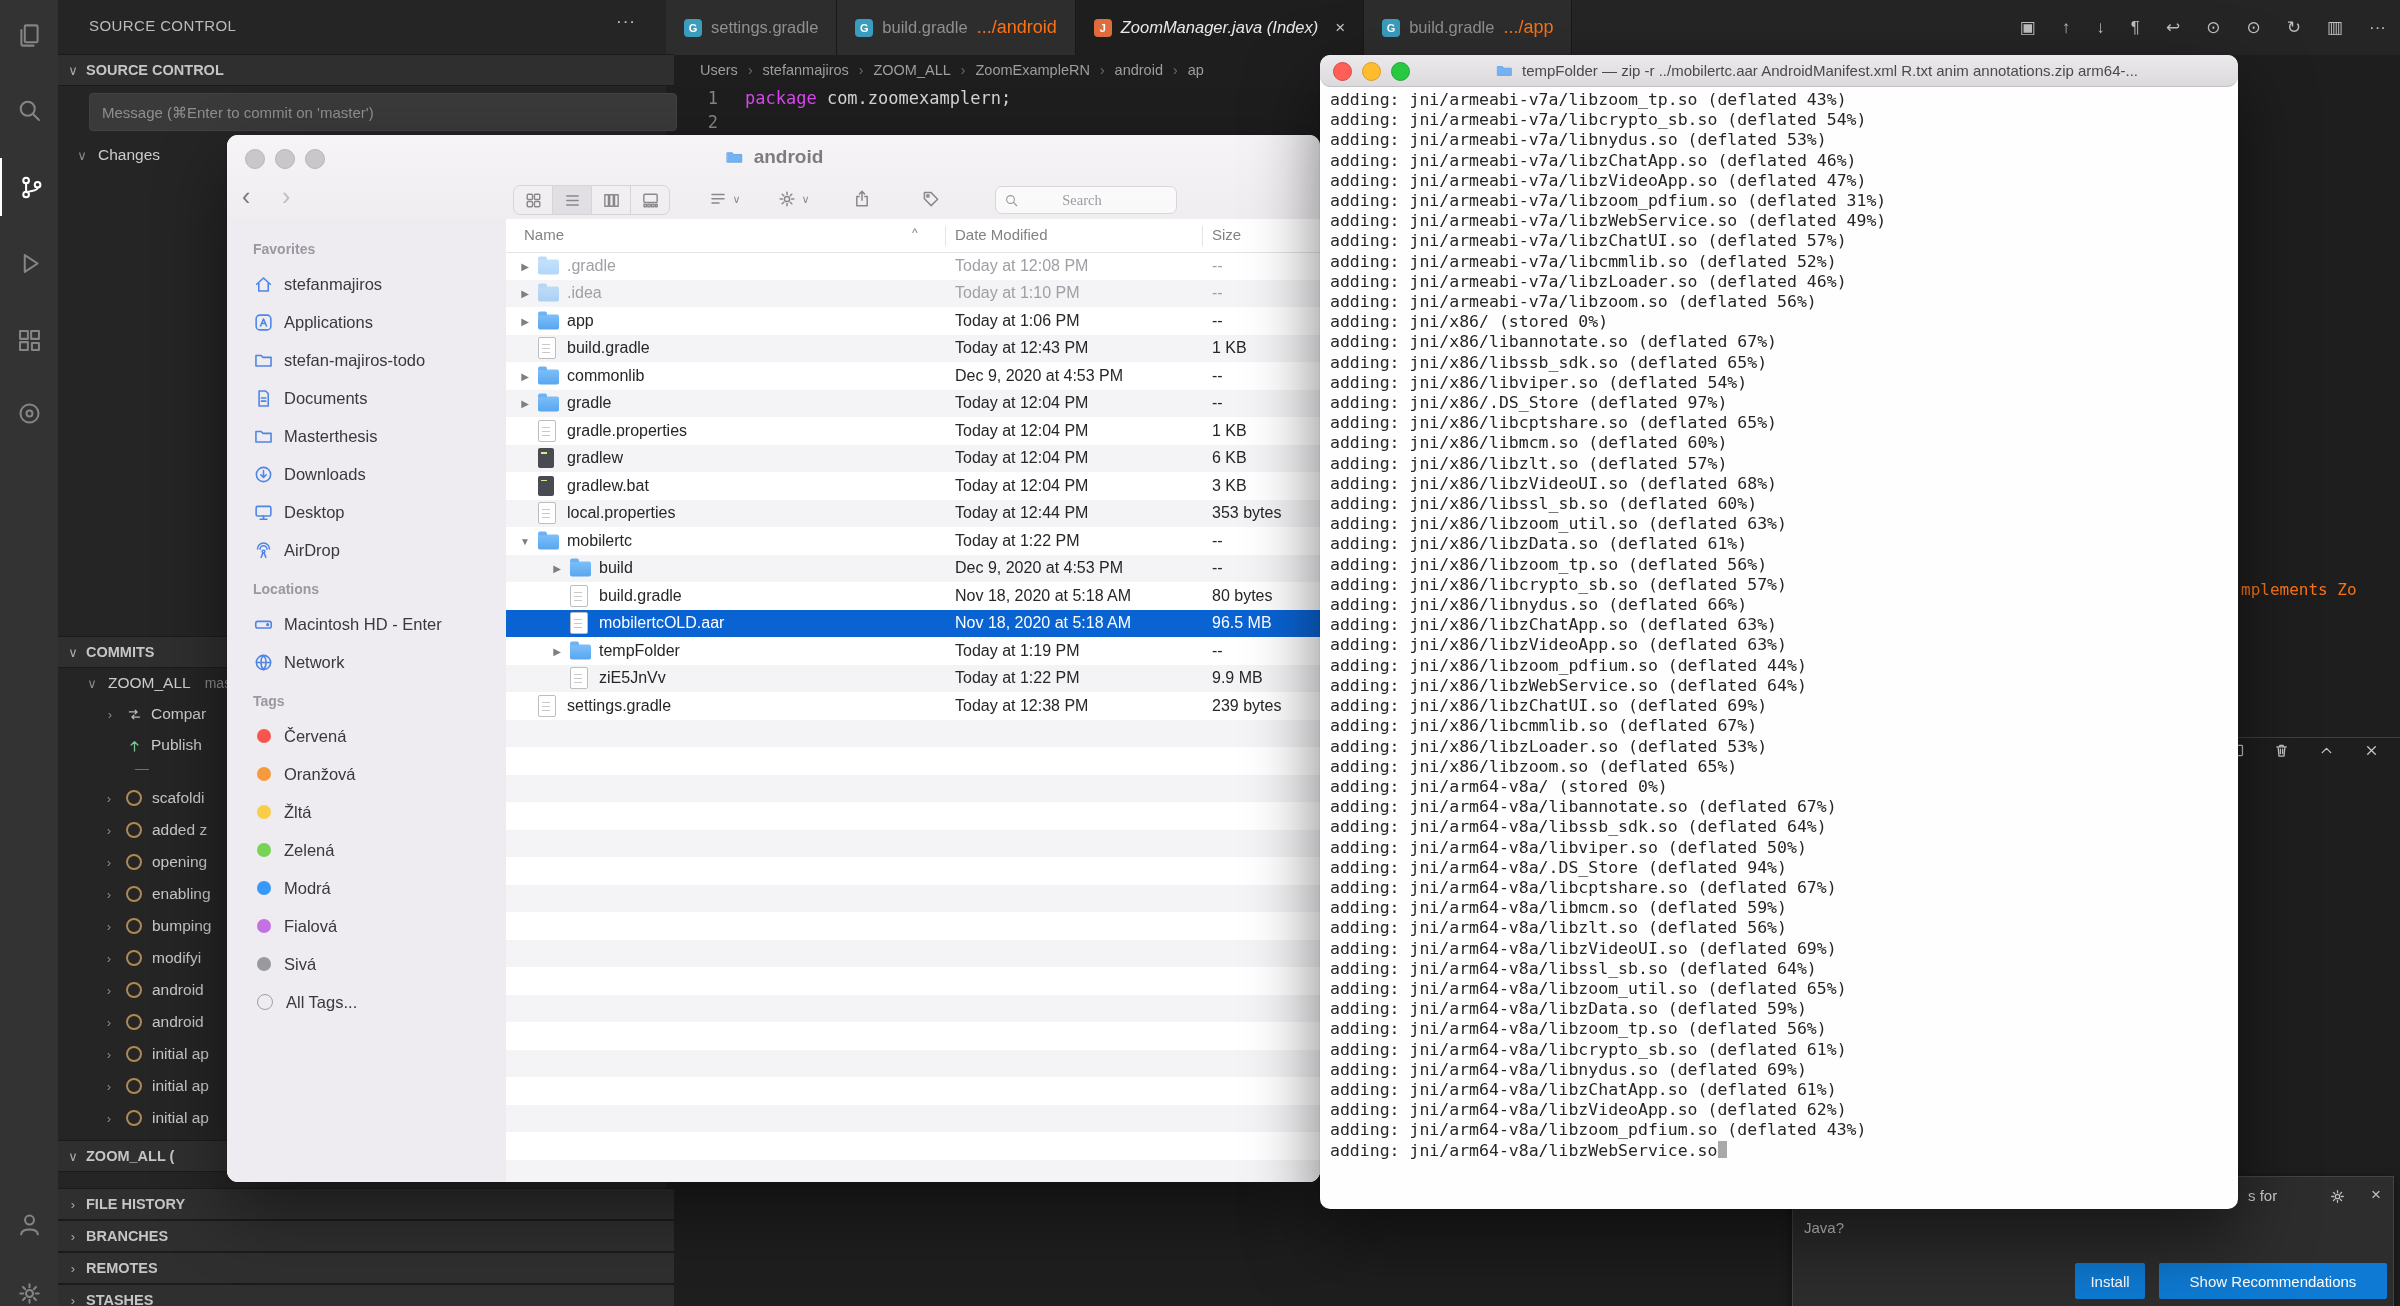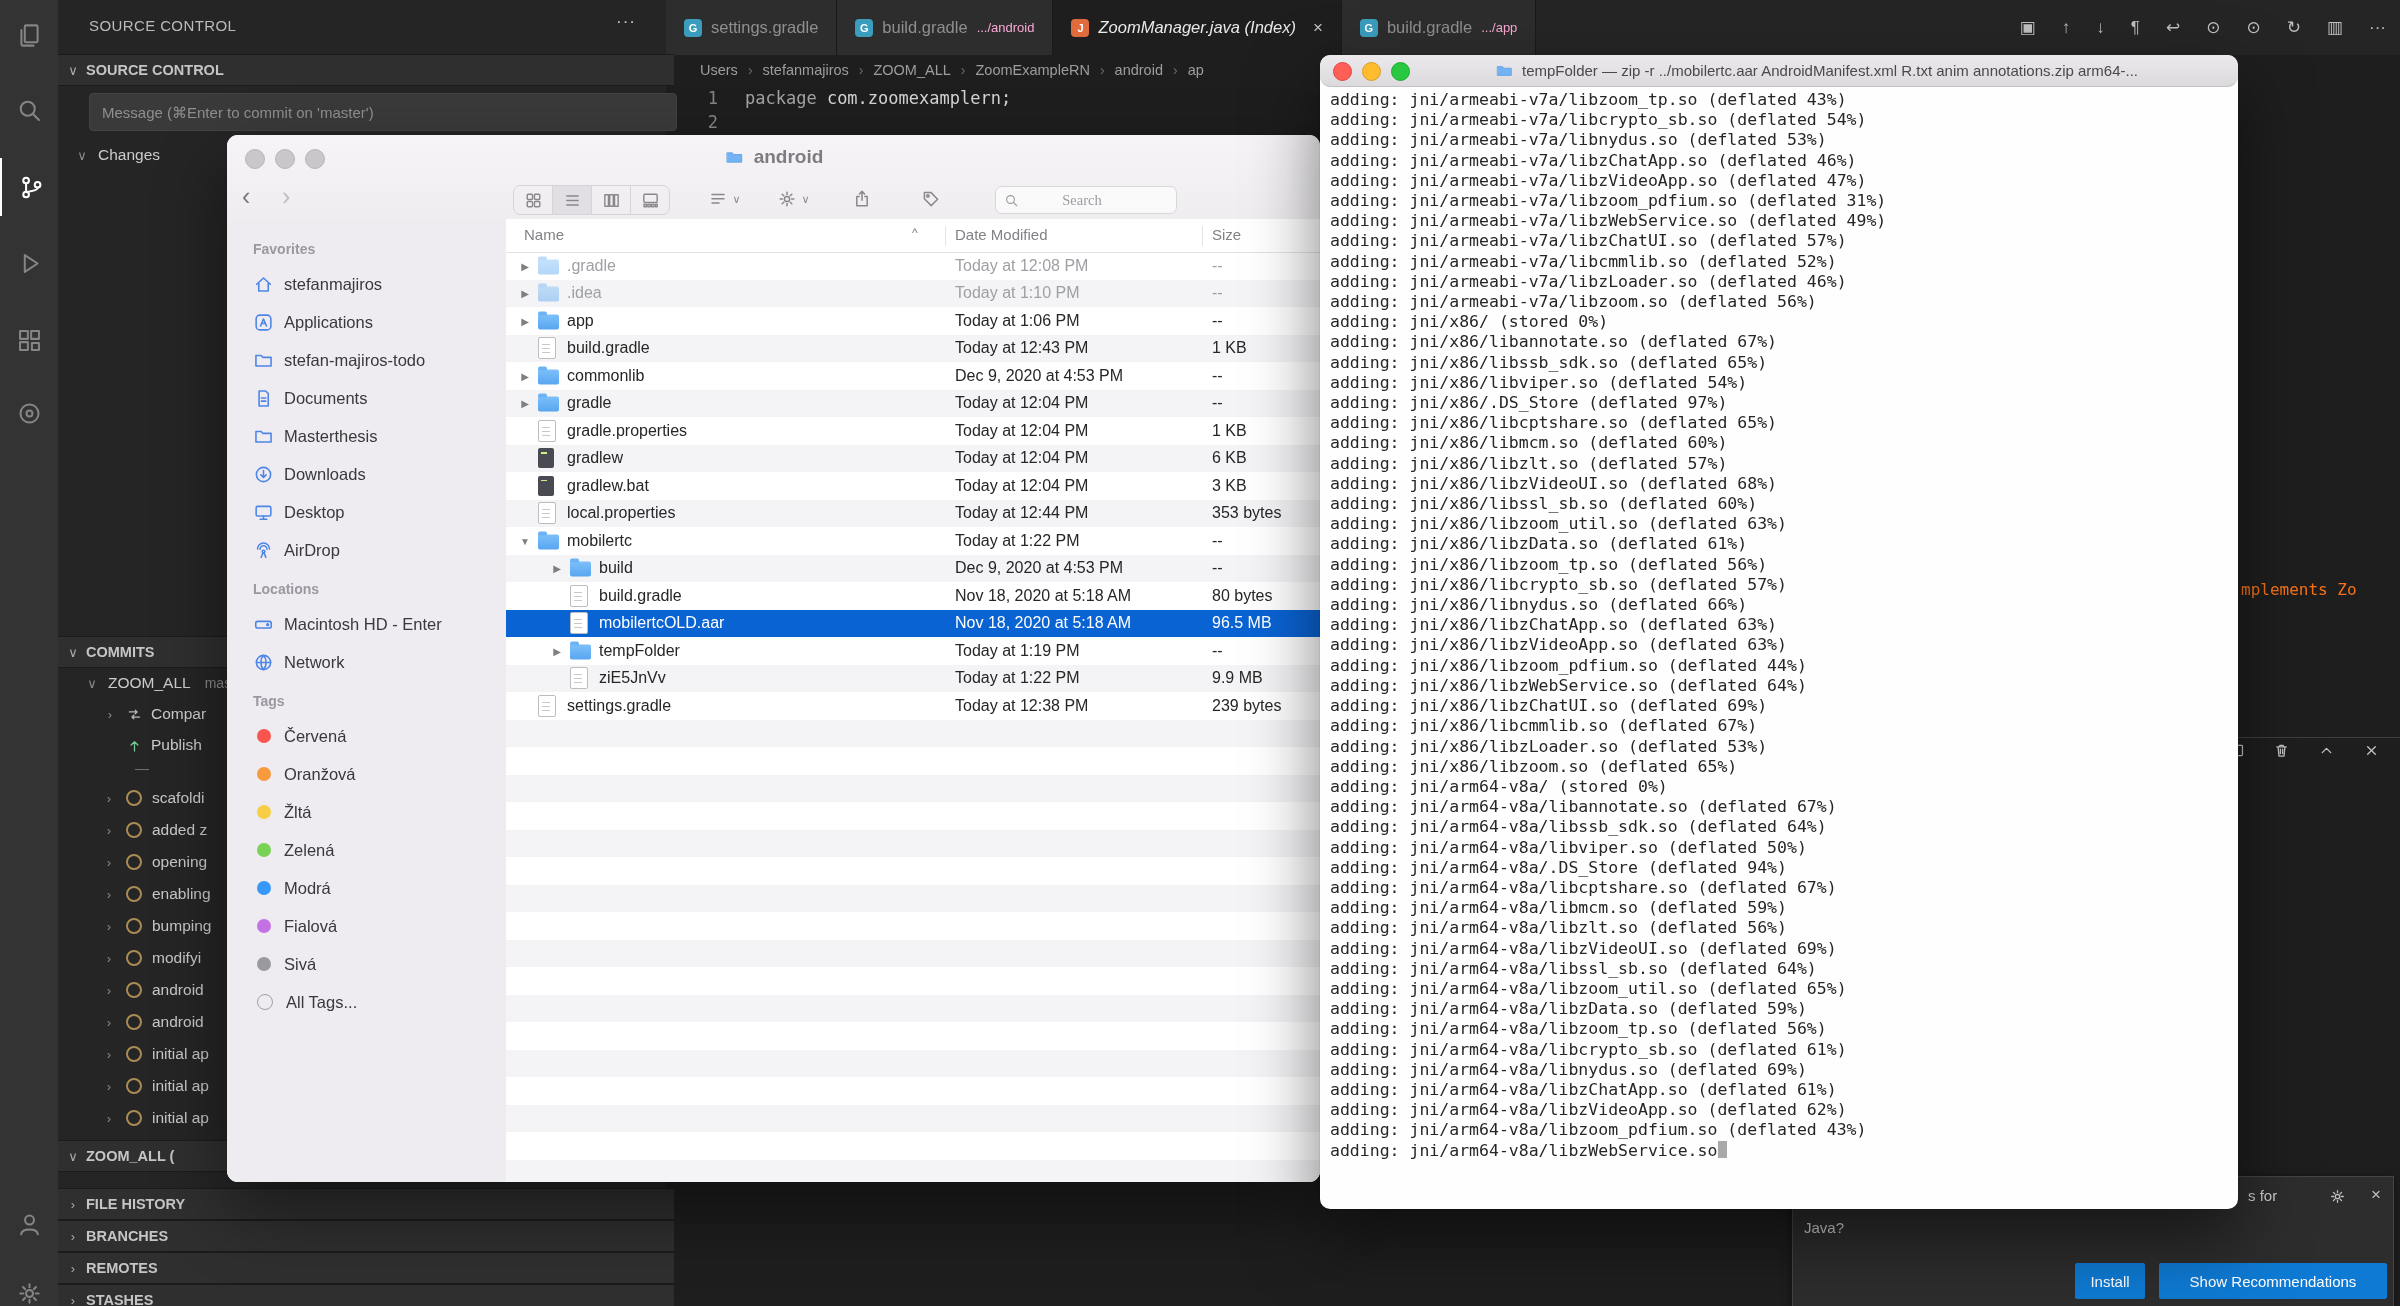--- a/index.html
+++ b/index.html
@@ -35,33 +35,33 @@
   .commit-icon{width:12px;height:12px;border:2px solid #ab8b52;border-radius:50%;flex:none;}
 
   #editor{position:absolute;inset:0;}
   #tabbar{position:absolute;left:666px;top:0;width:1734px;height:55px;background:#252526;}
   #tabs{display:flex;height:55px;}
   .tab{display:flex;align-items:center;gap:9px;padding:0 18px;background:#2d2d2d;border-right:1px solid #191919;font-size:16.5px;color:#8f8f8f;white-space:nowrap;}
   .tab.active{background:#1e1e1e;color:#e8e8e8;font-style:italic;}
   .tab-icon{width:18px;height:18px;border-radius:4px;display:flex;align-items:center;justify-content:center;font-size:11px;font-weight:bold;color:#fff;font-style:normal;flex:none;}
   .tab-icon.gradle{background:#3b9dbd;}
   .tab-icon.java{background:#e06c3d;}
-  .tab-detail{font-size:13px;color:#f9a8d4;}
+  .tab-detail{font-size:18px;color:#f97316;}
   .tab-close{margin-left:8px;font-size:17px;color:#c5c5c5;font-style:normal;}
   #editor-actions{position:absolute;right:14px;top:0;height:55px;display:flex;align-items:center;gap:26px;font-size:17px;color:#bfbfbf;}
   #editor-actions span{cursor:default;}
 
   #breadcrumb{position:absolute;left:666px;top:55px;width:1734px;height:29px;background:#1e1e1e;display:flex;align-items:center;padding-left:34px;font-size:14.5px;color:#9d9d9d;gap:10px;white-space:nowrap;overflow:hidden;}
   .crumb-sep{color:#6d6d6d;font-size:14px;}
 
   #code{position:absolute;left:666px;top:86px;font-family:"DejaVu Sans Mono",monospace;font-size:17px;line-height:24px;}
   .code-line{display:flex;}
   .ln{width:52px;text-align:right;color:#858585;flex:none;}
   .ct{margin-left:27px;color:#d4d4d4;white-space:pre;}
-  .kw{color:#a3a3a3;}
+  .kw{color:#d946ef;}
   #code-fragment{position:absolute;left:2241px;top:580px;font-family:"DejaVu Sans Mono",monospace;font-size:16px;color:#f97316;}
 
   #panel-line{position:absolute;left:2238px;top:737px;width:162px;height:1px;background:#3f3f3f;}
   #panel-actions{position:absolute;left:2228px;top:742px;display:flex;gap:28px;align-items:center;color:#c5c5c5;}
   #panel-actions .icon{width:17px;height:17px;}
 
   #notification{position:absolute;left:1792px;top:1176px;width:600px;height:130px;background:#2d2d2d;border:1px solid #454545;box-shadow:0 2px 8px rgba(0,0,0,.5);z-index:5;}
   .nf-frag{position:absolute;font-size:15px;color:#cfcfcf;}
   .nf-gear{position:absolute;left:536px;top:11px;width:17px;height:17px;color:#c2c2c2;}
   .nf-close{position:absolute;left:578px;top:8px;font-size:17px;color:#c2c2c2;}

